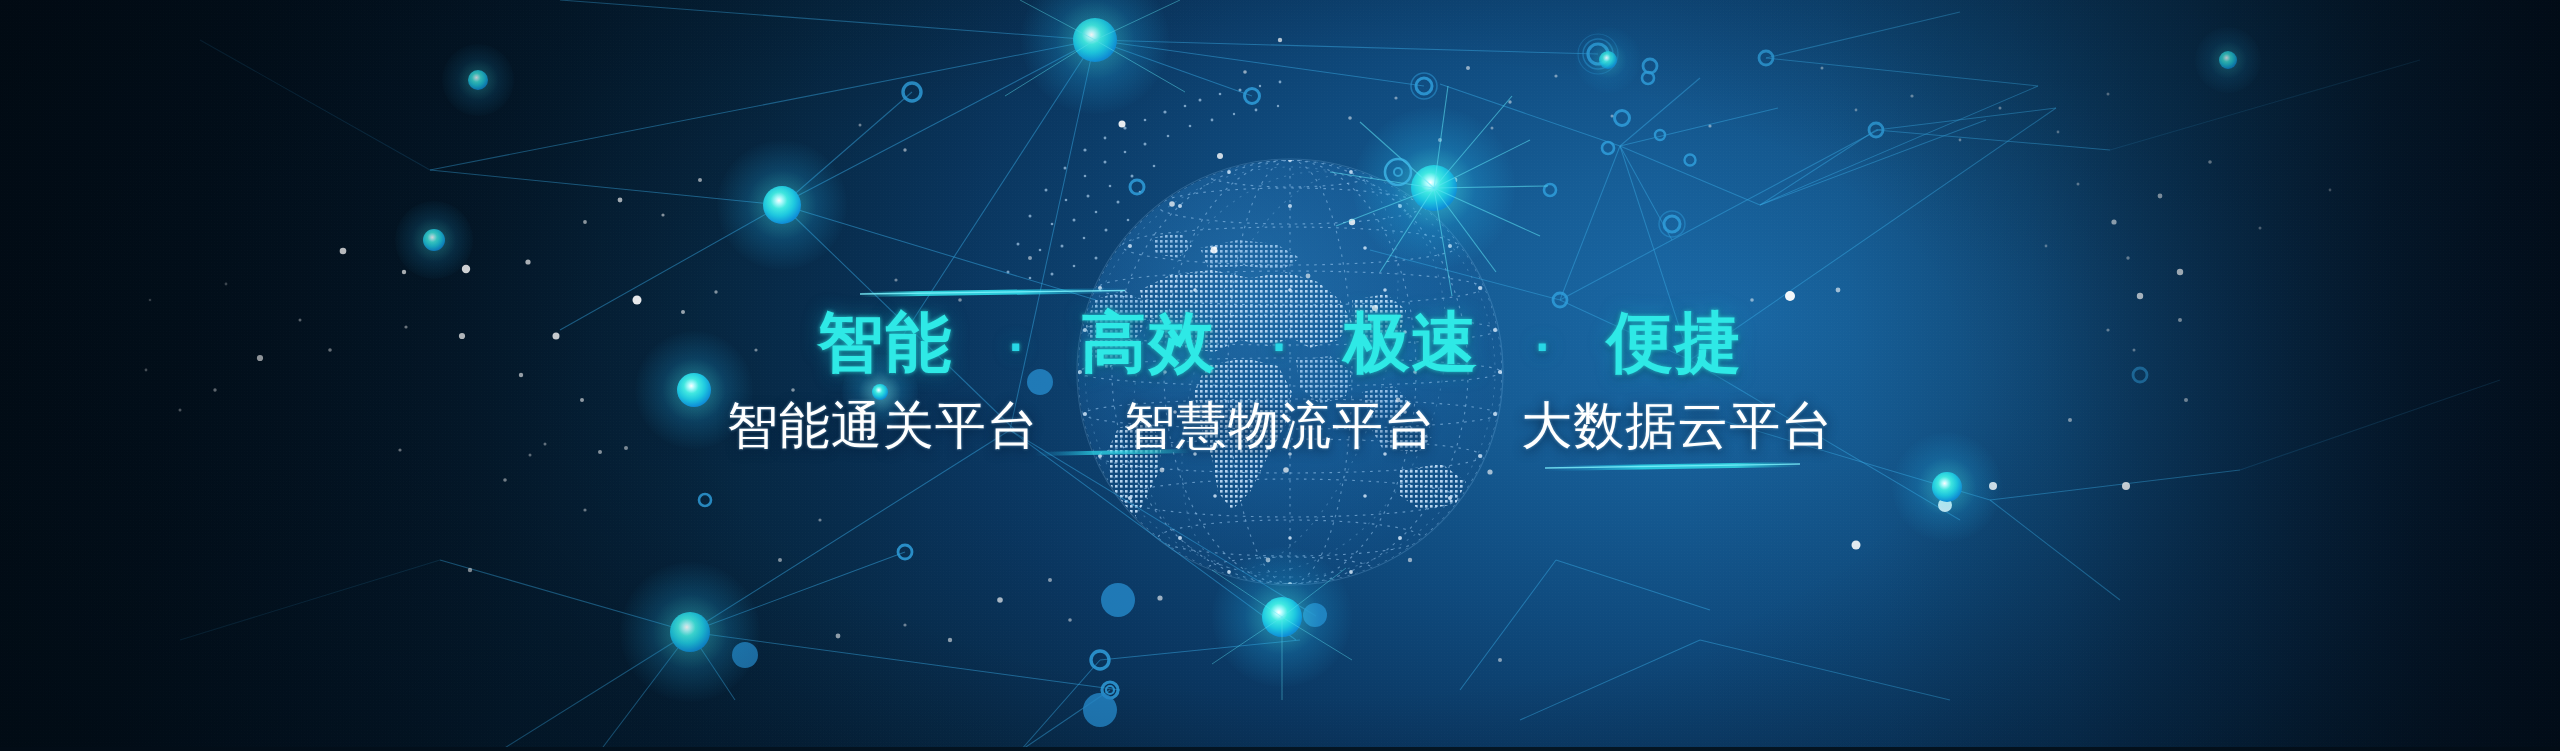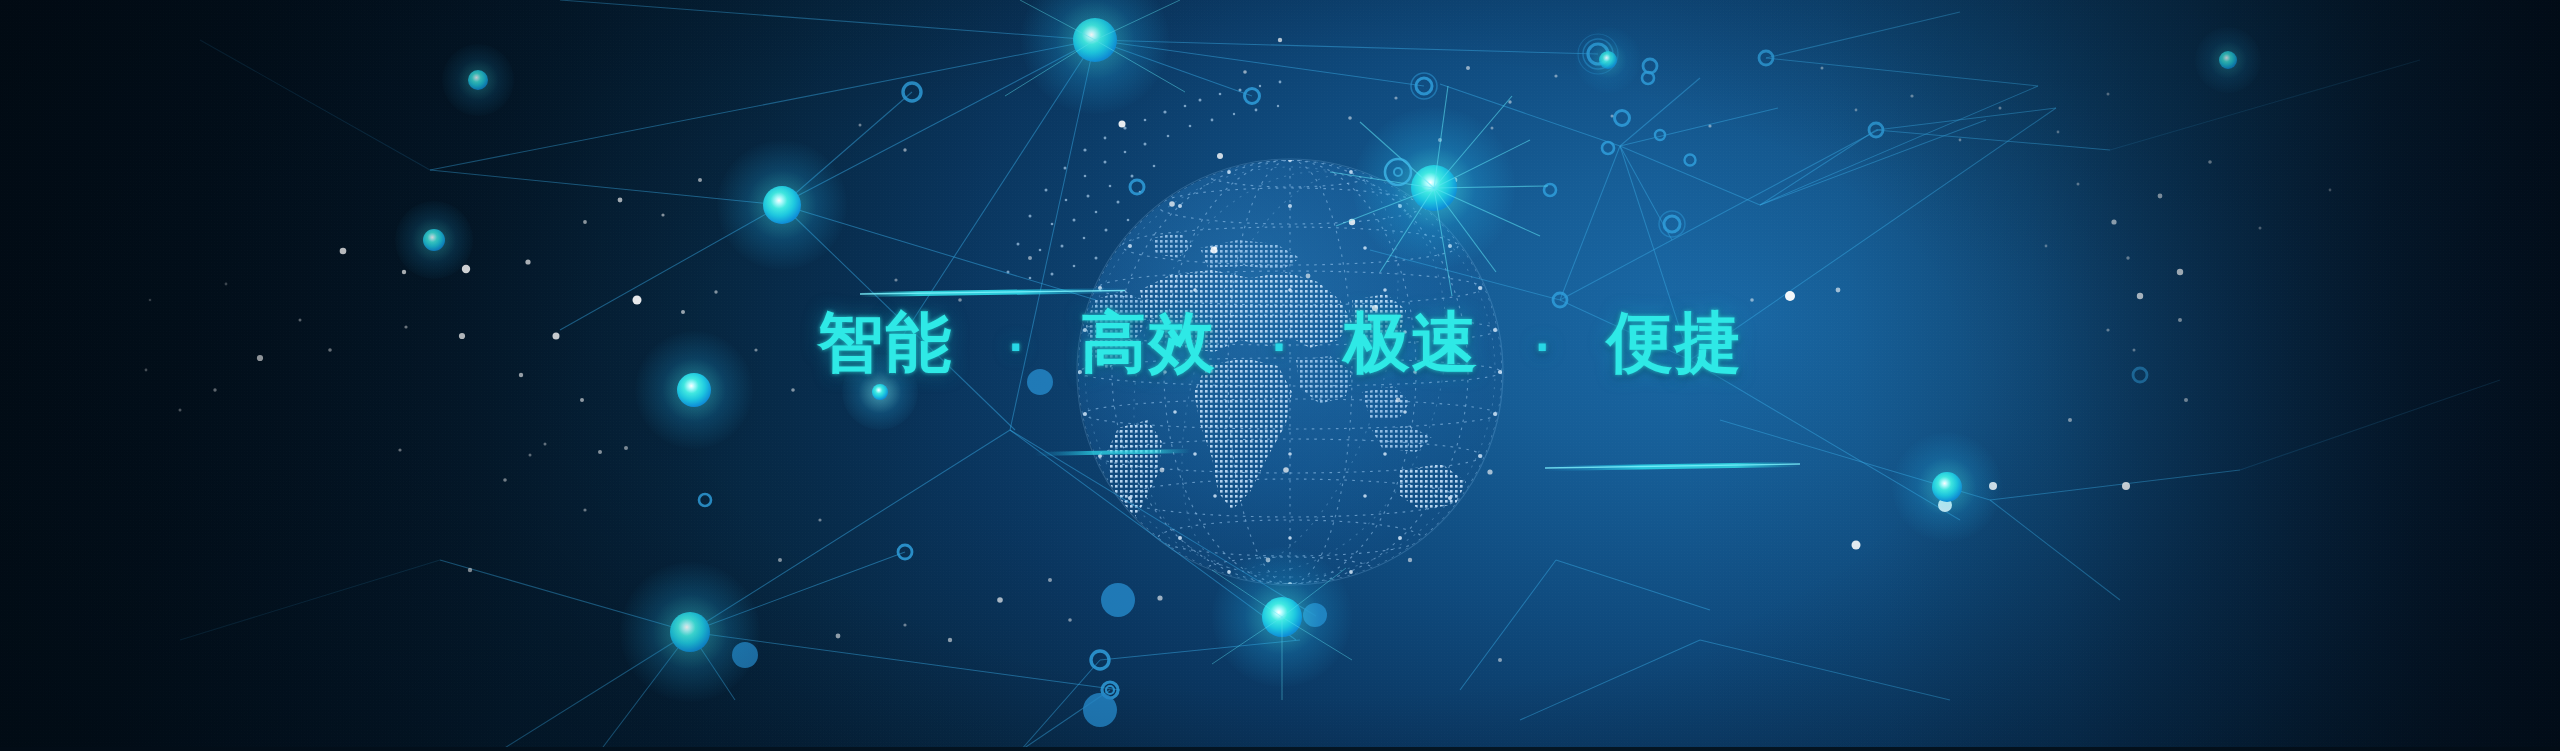--- a/index.html
+++ b/index.html
@@ -584,15 +584,22 @@
   <div class="copy">
     <div class="headline">
       <span class="w">智能</span>
       <span class="dot">·</span>
       <span class="w">高效</span>
       <span class="dot">·</span>
       <span class="w">极速</span>
       <span class="dot">·</span>
       <span class="w">便捷</span>
     </div>
+    <div class="subtitle">
+      <span>智能通关平台</span>
+      <span class="gap"></span>
+      <span>智慧物流平台</span>
+      <span class="gap"></span>
+      <span>大数据云平台</span>
+    </div>
   </div>
 
 </div>
 
 </body></html>

